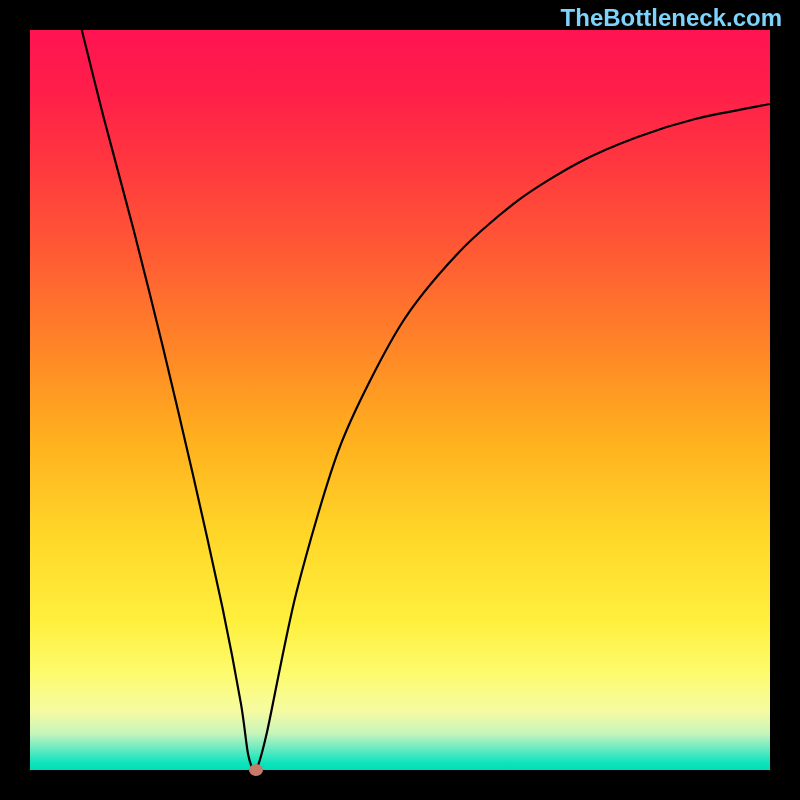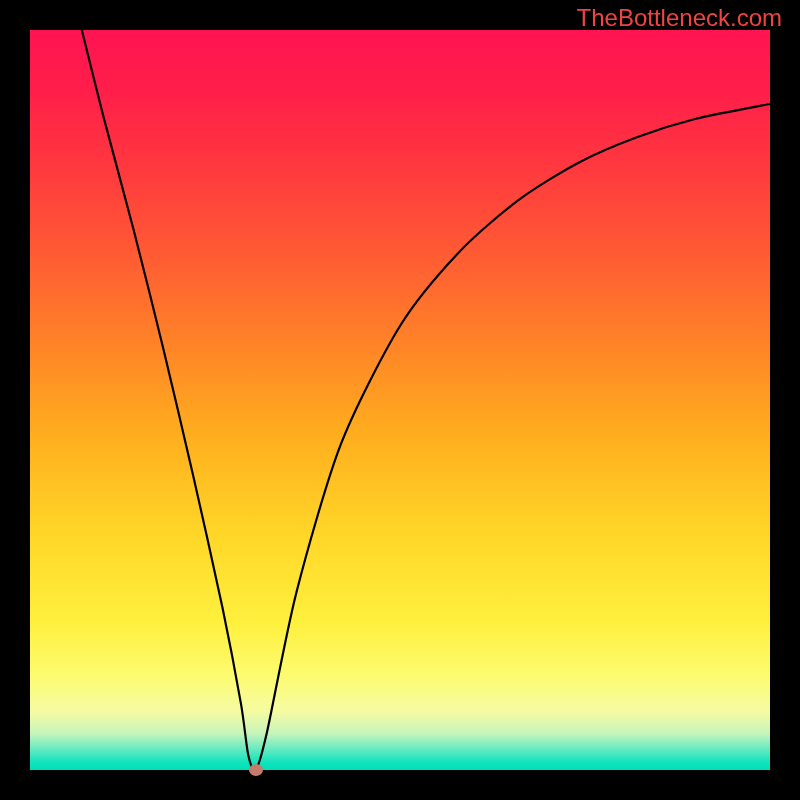--- a/index.html
+++ b/index.html
@@ -8,23 +8,23 @@
     height: 800px;
     background: #000;
     position: relative;
     font-family: Arial, sans-serif;
     overflow: hidden;
   }
   .watermark {
     position: absolute;
     top: 4px;
     right: 18px;
-    color: #ef4444;
+    color: #7dd3fc;
     font-size: 24px;
-    font-weight: 400;
+    font-weight: 700;
     z-index: 10;
   }
   .plot-area {
     position: absolute;
     left: 30px;
     top: 30px;
     width: 740px;
     height: 740px;
   }
   .gradient-bg {

